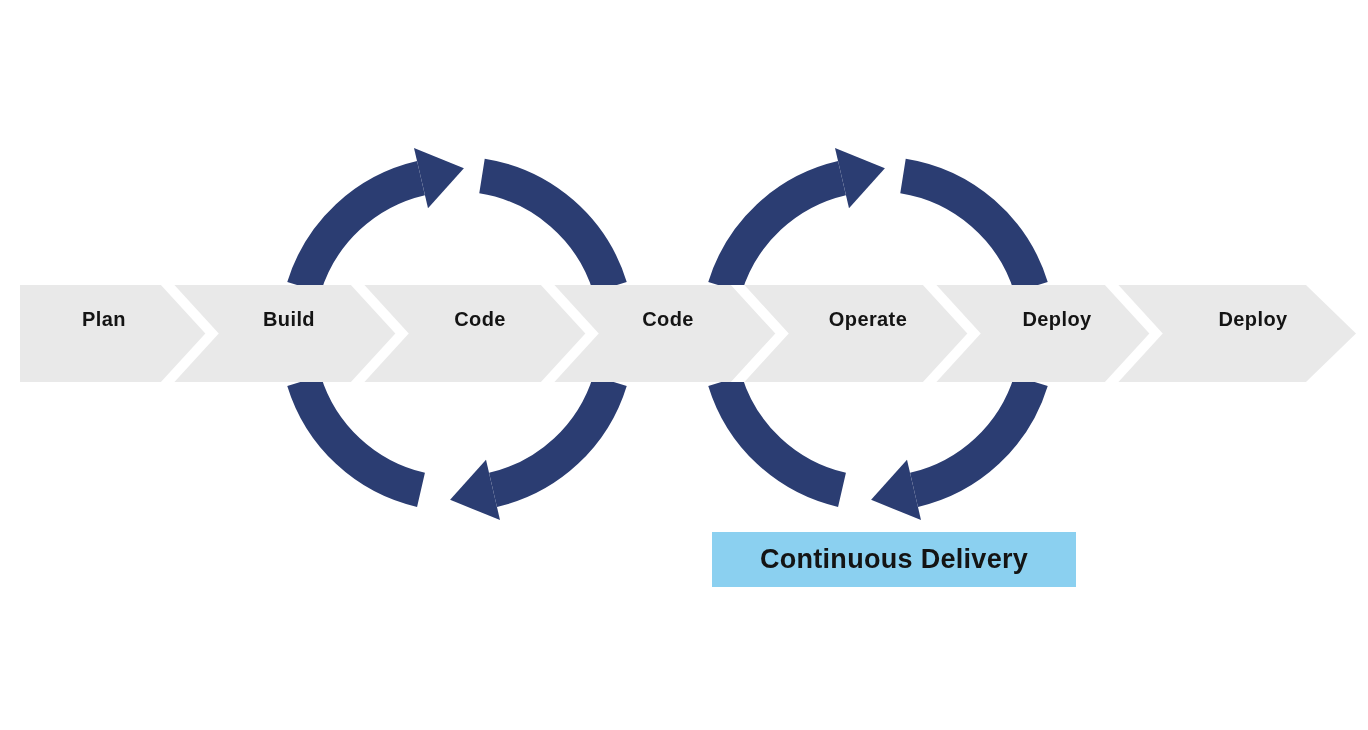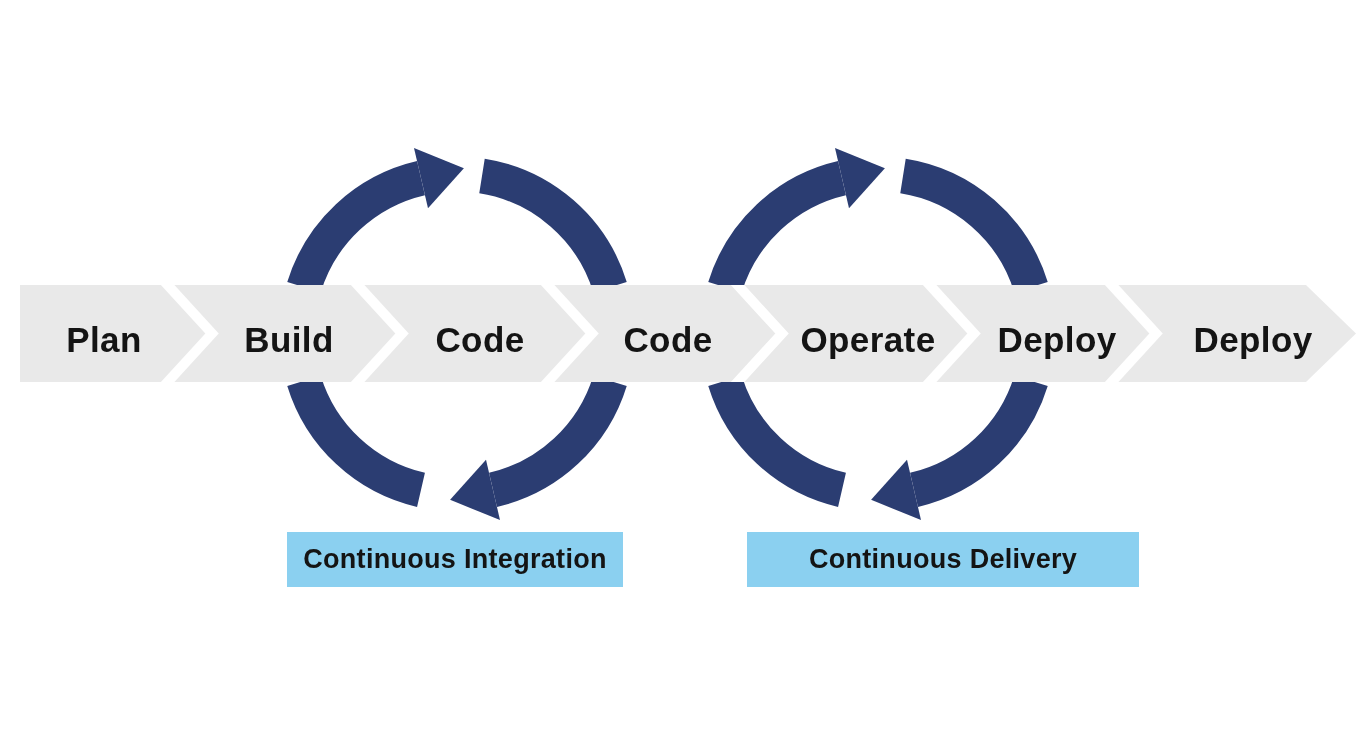--- a/index.html
+++ b/index.html
@@ -38,26 +38,26 @@
   .band-shape {
     fill: var(--band, #e9e9e9);
   }
   .sep {
     fill: none;
     stroke: var(--separator, #ffffff);
     stroke-width: 10;
   }
   .stage-label {
     position: absolute;
-    top: 323px;
+    top: 302px;
     height: 34px;
     line-height: 34px;
     transform: translateX(-50%);
     z-index: 3;
-    font-size: 35px;
+    font-size: 20px;
     font-weight: 700;
     letter-spacing: 0.4px;
     color: var(--text, #141414);
     white-space: nowrap;
   }
   .cycle-label {
     position: absolute;
     top: 532px;
     height: 55px;
     line-height: 55px;
@@ -109,16 +109,15 @@
   </svg>
 
   <div class="stage-label" style="left:104px">Plan</div>
   <div class="stage-label" style="left:289px">Build</div>
   <div class="stage-label" style="left:480px">Code</div>
   <div class="stage-label" style="left:668px">Code</div>
   <div class="stage-label" style="left:868px">Operate</div>
   <div class="stage-label" style="left:1057px">Deploy</div>
   <div class="stage-label" style="left:1253px">Deploy</div>
 
-  <div class="cycle-label" style="left:287px; width:336px">Continuous Integration</div>
-  <div class="cycle-label" style="left:747px; width:392px">Continuous Delivery</div>
+  <div class="cycle-label" style="left:712px; width:364px">Continuous Delivery</div>
 
 </div>
 
 </body></html>

